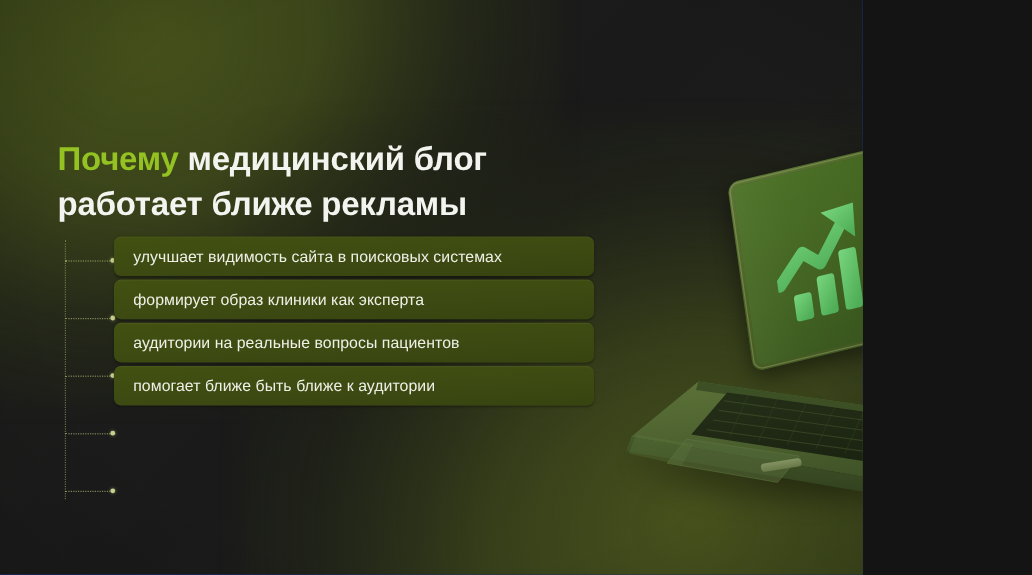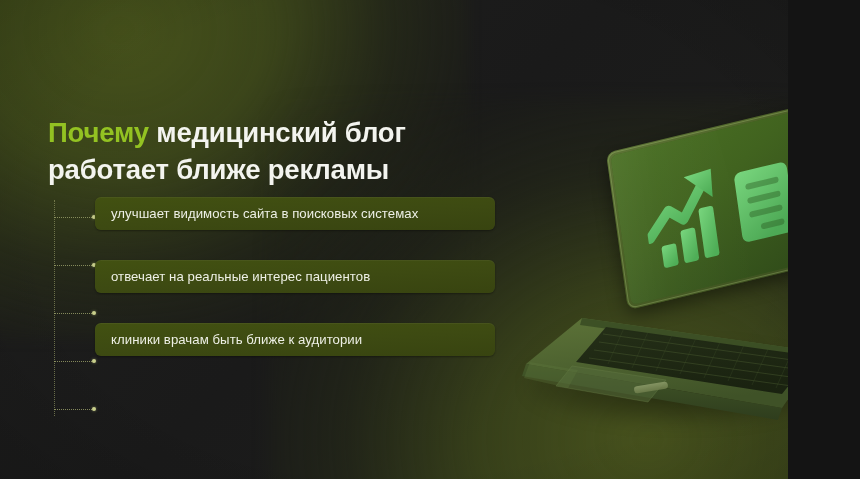--- a/index.html
+++ b/index.html
@@ -2,21 +2,21 @@
 <html lang="ru"><head>
 <meta charset="utf-8">
 <style>
   html, body {
     margin: 0;
     padding: 0;
     background: #141414;
   }
   #canvas {
     position: relative;
-    width: 788px;
+    width: 719px;
     height: 479px;
     overflow: hidden;
     background: #1d4ed8;
     font-family: "Liberation Sans", "DejaVu Sans", sans-serif;
     -webkit-font-smoothing: antialiased;
   }
 
   
   .bg-base {
     position: absolute;
@@ -123,21 +123,21 @@
     position: absolute;
     left: 95px;
     top: 197px;
     width: 400px;
   }
   .pill {
     position: relative;
     box-sizing: border-box;
     width: 400px;
     height: 33px;
-    margin-bottom: 30px;
+    margin-bottom: 3px;
     border-radius: 6px;
     background: linear-gradient(177deg, #425111 0%, #3d4a12 55%, #384410 100%);
     box-shadow: 0 1px 2px rgba(0,0,0,0.34),
                 inset 0 1px 0 rgba(255,255,255,0.045);
     display: flex;
     align-items: center;
     padding: 0 16px;
   }
   .pill:last-child { margin-bottom: 0; }
   .pill-text {
@@ -283,24 +283,27 @@
     <div class="tree-node" style="left:38px; top:163px"></div>
     <div class="tree-branch" style="top:213px"></div>
     <div class="tree-node" style="left:38px; top:211px"></div>
   </div>
 
   <div class="pill-list">
     <div class="pill">
       <span class="pill-text">улучшает видимость сайта в поисковых системах</span>
     </div>
     <div class="pill">
-      <span class="pill-text">отвечает на реальные интерес пациентов</span>
+      <span class="pill-text">формирует образ клиники как эксперта</span>
     </div>
     <div class="pill">
-      <span class="pill-text">клиники врачам быть ближе к аудитории</span>
+      <span class="pill-text">аудитории на реальные вопросы пациентов</span>
+    </div>
+    <div class="pill">
+      <span class="pill-text">помогает ближе быть ближе к аудитории</span>
     </div>
   </div>
 
   <div class="laptop">
 
     <div class="laptop-shadow"></div>
 
     <div class="lid">
       <div class="lid-bezel">
         <div class="lid-screen">

